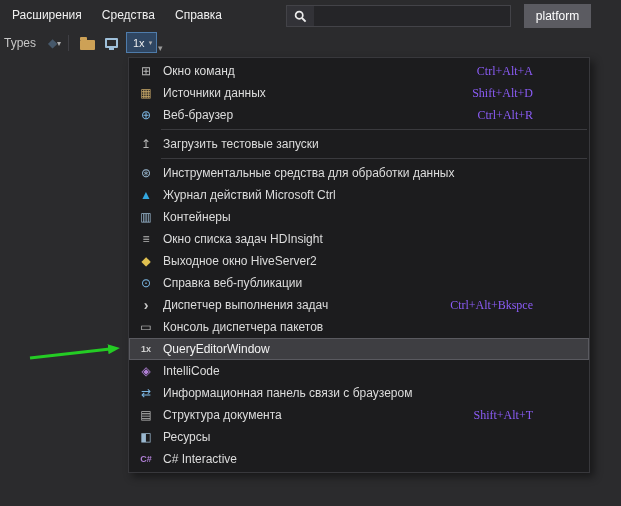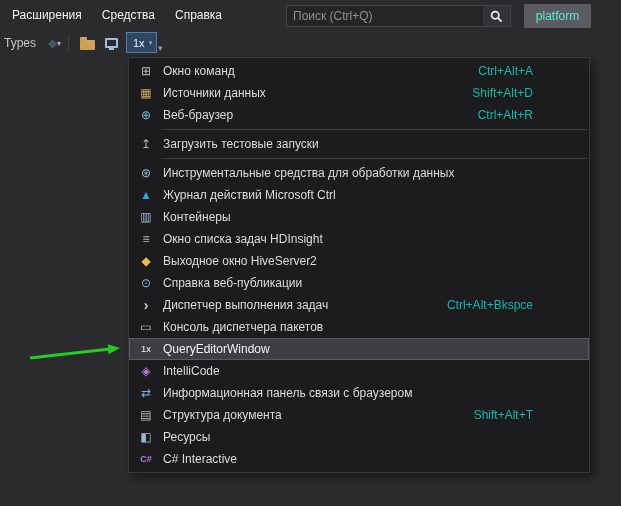--- a/index.html
+++ b/index.html
@@ -16,21 +16,21 @@
     background:#252528; border:1px solid #434348; display:flex; align-items:stretch;
   }
   .search-input {
     flex:1; min-width:0; background:transparent; border:none; outline:none;
     color:#bdbdbd; font-size:12px; padding:0 6px; font-family:"Liberation Sans", sans-serif;
   }
   .search-input::placeholder { color:#8f8f8f; }
   .search-btn { width:27px; background:#323237; display:flex; align-items:center; justify-content:center; }
   .platform-chip {
     position:absolute; left:524px; top:4px; width:67px; height:24px;
-    background:#5b5b61; color:#5eead4; display:flex; align-items:center; justify-content:center;
+    background:#5b5b61; color:#ffffff; display:flex; align-items:center; justify-content:center;
   }
   
   .toolbar { position:absolute; left:0; top:30px; right:0; height:27px; }
   .types-combo { position:absolute; left:0; top:2px; height:22px; display:flex; align-items:center; color:#c8c8c8;gap:13px; }
   .types-combo .lbl { padding-left:4px; }
   .chev { font-size:8px; color:#b0b0b0; margin-left:8px; }
   .tb-icon-dim { position:absolute; left:48px; top:6px; font-size:12px; color:#46586a; }
   .tb-sep { position:absolute; left:68px; top:5px; width:1px; height:16px; background:#3f3f44; }
   .folder { position:absolute; left:80px; top:10px; width:15px; height:10px; background:#cda156; border-radius:1px; }
   .folder::before { content:""; position:absolute; left:0; top:-3px; width:7px; height:3px; background:#cda156; border-radius:1px 1px 0 0; }
@@ -47,38 +47,37 @@
   .menu {
     position:absolute; left:128px; top:57px; width:462px; box-sizing:border-box;
     background:#1c1c1e; border:1px solid #38383c; padding:2px 0;
     box-shadow:4px 4px 8px rgba(0,0,0,0.45);
   }
   .mrow { display:flex; align-items:center; height:22px; color:#dcdcdc; cursor:default; }
   .mrow.sel { background:#3e3e42; box-shadow:inset 0 0 0 1px #5a5a60; color:#f2f2f2; }
   .micon { flex:0 0 34px; text-align:center; font-size:12px; line-height:22px; }
   .micon.txt { font-size:9px; font-weight:bold; letter-spacing:0; }
   .mlabel { white-space:nowrap; }
-  .mshort { margin-left:auto; padding-right:56px; color:#14b8a6; white-space:nowrap; }
+  .mshort { margin-left:auto; padding-right:56px; color:#8b5cf6; white-space:nowrap;font-family:Liberation Serif, serif; }
   .msep { height:0; border-top:1px solid #3a3a3e; margin:3px 2px 3px 32px; }
   
   .annotation-layer { position:absolute; left:0; top:0; width:621px; height:506px; pointer-events:none; }
 </style>
 </head>
 <body>
 
 <div class="screen">
 
   <div class="menubar">
     <div class="mb-item">Расширения</div>
     <div class="mb-item">Средства</div>
     <div class="mb-item">Справка</div>
   </div>
 
   <div class="searchbox">
-    <input class="search-input" type="text" placeholder="Поиск (Ctrl+Q)" style="">
     <div class="search-btn">
       <svg width="13" height="13" viewBox="0 0 13 13">
         <circle cx="5.2" cy="5.2" r="3.6" fill="none" stroke="#ececec" stroke-width="1.7"></circle>
         <line x1="8" y1="8" x2="11.6" y2="11.6" stroke="#ececec" stroke-width="1.9"></line>
       </svg>
     </div>
   </div>
 
   <div class="platform-chip">platform</div>
 

